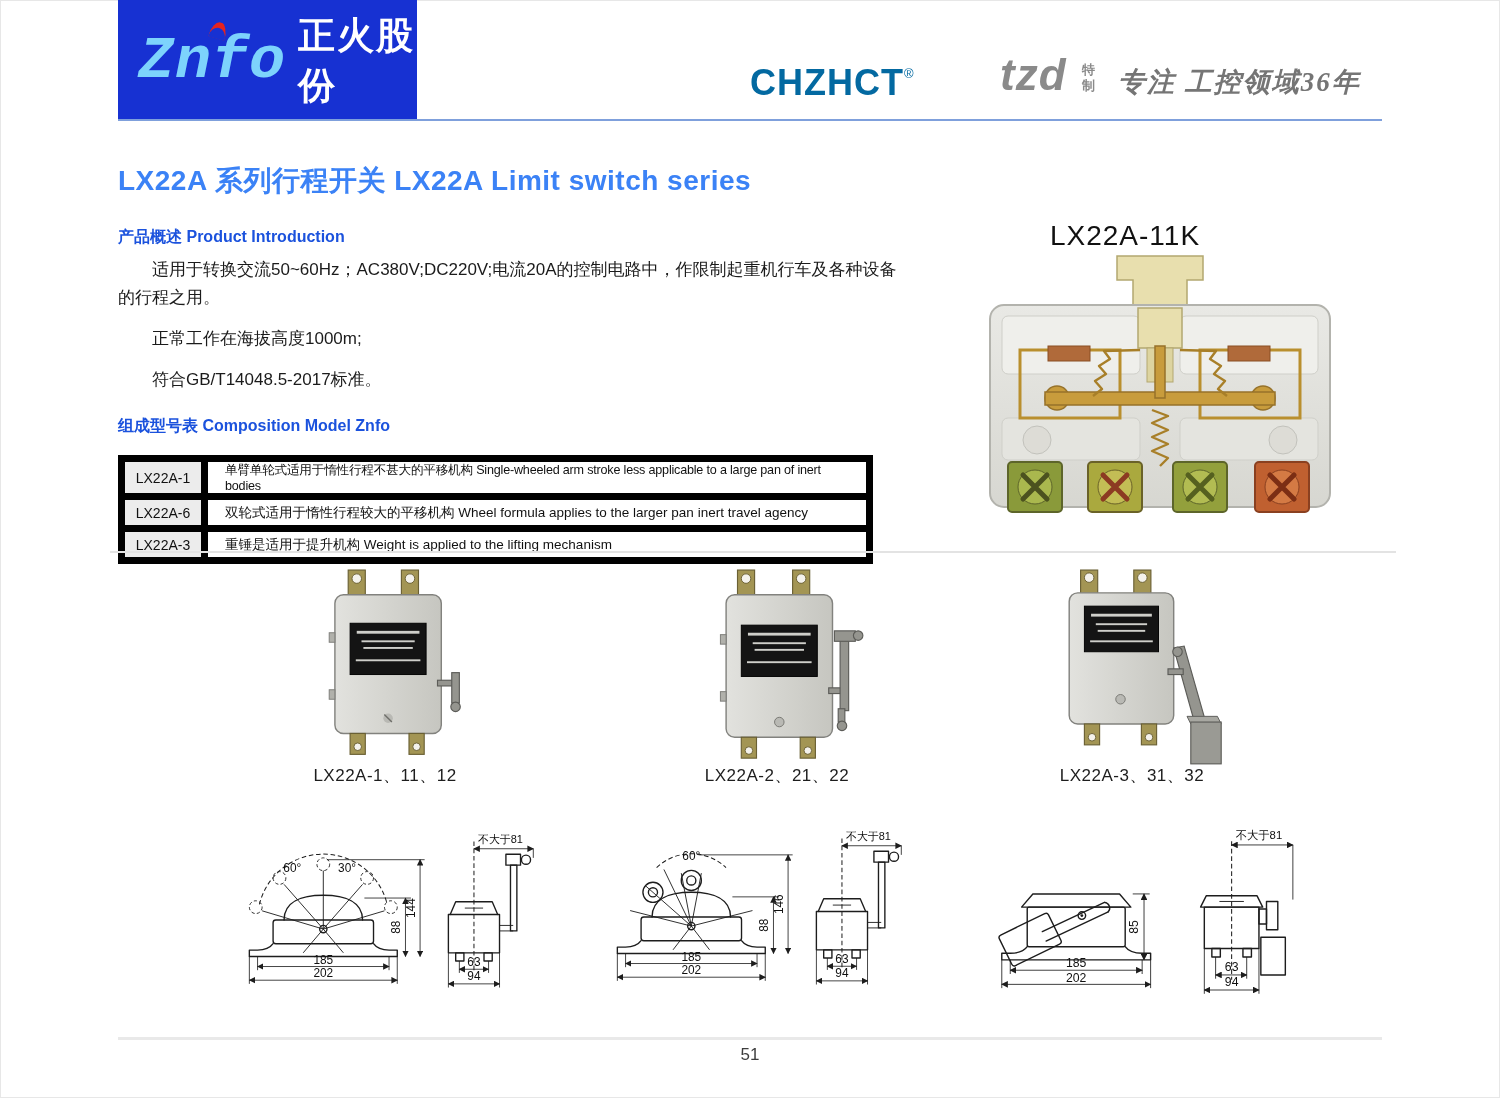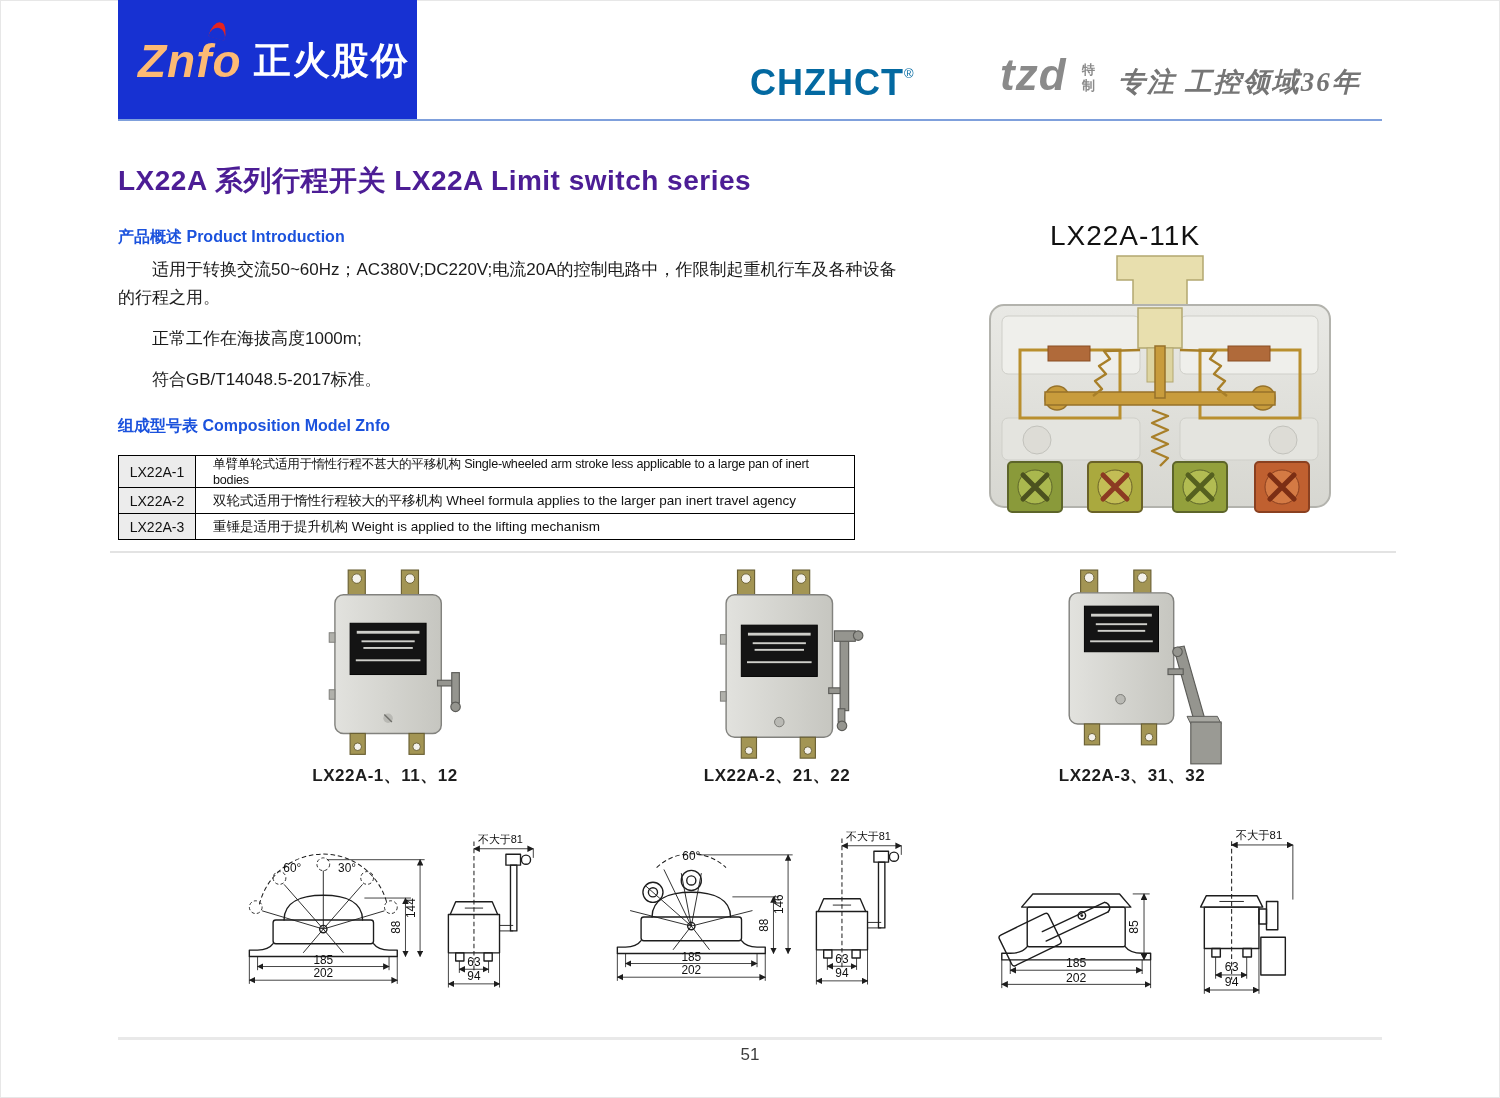--- a/index.html
+++ b/index.html
@@ -5,49 +5,49 @@
   html,body{margin:0;padding:0;}
   body{
     width:1500px;height:1098px;position:relative;background:#ffffff;
     font-family:"Liberation Sans","DejaVu Sans",sans-serif;color:#1c1c1c;overflow:hidden;
   }
   .abs{position:absolute;}
   
   .page-border{left:0;top:0;right:0;bottom:0;border:1px solid #e7e7e7;pointer-events:none;}
   
   .logo-box{left:118px;top:0;width:299px;height:121px;background:#1731d2;display:flex;align-items:center;padding-left:20px;box-sizing:border-box;}
-  .logo-latin{font-style:italic;font-weight:900;font-size:46px;color:#fdba74;letter-spacing:1px;}
+  .logo-latin{font-style:italic;font-weight:900;font-size:60px;color:#7dd3fc;letter-spacing:1px;font-family:Liberation Mono, monospace;}
   .logo-cn{font-weight:900;font-size:37px;color:#fff;letter-spacing:2px;margin-left:12px;}
   .logo-accent{left:92px;top:22px;width:17px;height:11px;border-top:6px solid #e5231f;border-radius:50% 50% 0 0/100% 100% 0 0;transform:rotate(16deg);}
   .brand{left:750px;top:62px;font-size:36px;font-weight:800;color:#0369a1;letter-spacing:1px;}
   .brand sup{font-size:13px;position:relative;top:-4px;font-weight:400;}
   .tzd{left:1000px;top:50px;font-size:44px;font-style:italic;font-weight:800;color:#8a8a8a;letter-spacing:1px;}
   .tzd-sp{left:1082px;top:62px;font-size:13px;color:#8a8a8a;line-height:1.2;font-weight:700;}
   .slogan{left:1118px;top:64px;font-family:"Liberation Serif","DejaVu Serif",serif;font-style:italic;font-weight:700;font-size:27px;color:#757575;letter-spacing:2px;white-space:nowrap;}
   .header-rule{left:118px;top:119px;width:1264px;height:2px;background:#7fa0dc;}
   
-  .page-title{left:118px;top:162px;font-size:28px;font-weight:700;color:#4c1d95;letter-spacing:0.5px;white-space:nowrap;}
+  .page-title{left:118px;top:162px;font-size:28px;font-weight:700;color:#3b82f6;letter-spacing:0.5px;white-space:nowrap;}
   .sec-head{font-size:16px;font-weight:700;color:#1b52dd;white-space:nowrap;}
   .sec1{left:118px;top:227px;}
   .sec2{left:118px;top:416px;}
   .intro{left:118px;top:256px;width:784px;font-size:17px;line-height:1.65;color:#1b1b1b;}
   .intro p{margin:0 0 13px 0;text-indent:2em;}
   
   .tbl{left:118px;top:455px;border-collapse:collapse;}
-  .tbl td{border:1px solid #000000;height:23px;font-size:13.5px;color:#111;}
+  .tbl td{border:7px solid #000000;height:23px;font-size:13.5px;color:#111;}
   .tbl td.model{width:74px;text-align:center;background:#ececec;font-size:14px;}
   .tbl td.desc{width:624px;padding:0 17px;}
   .tbl tr.tight td.desc{font-size:12.6px;letter-spacing:-0.2px;}
   
   .photo-label{left:965px;top:220px;width:320px;text-align:center;font-size:28px;color:#111;letter-spacing:1px;}
   
   .sep{left:110px;top:551px;width:1286px;height:2px;background:#e3e3e3;}
   .foot-rule{left:118px;top:1037px;width:1264px;height:3px;background:#e9e9e9;}
   .page-num{left:0;top:1045px;width:1500px;text-align:center;font-size:17px;color:#3d3d3d;}
-  .caption{top:764px;width:220px;text-align:center;font-size:17px;color:#1d1d1d;letter-spacing:0.5px;white-space:nowrap;font-weight:bold;}
+  .caption{top:764px;width:220px;text-align:center;font-size:17px;color:#1d1d1d;letter-spacing:0.5px;white-space:nowrap;}
   
   .ol{fill:none;stroke:#1d1d1d;stroke-width:1.5;stroke-linejoin:round;stroke-linecap:round;}
   .thin{fill:none;stroke:#1d1d1d;stroke-width:1;}
   .dash{fill:none;stroke:#1d1d1d;stroke-width:1.1;stroke-dasharray:5 3;}
   .dashc{fill:none;stroke:#1d1d1d;stroke-width:1;stroke-dasharray:3.5 2.5;}
   .ext{stroke:#1d1d1d;stroke-width:0.9;fill:none;}
   .dim{font-size:13px;fill:#101010;font-family:"Liberation Sans",sans-serif;}
   .dimcn{font-size:12px;fill:#101010;font-family:"Liberation Sans",sans-serif;}
   
   .ph-body{stroke:#82827e;stroke-width:1.5;}
@@ -101,21 +101,21 @@
   <span>Composition Model Znfo</span>
 </div>
 
 <table class="abs tbl">
   <tbody>
     <tr class="tight">
       <td class="model">LX22A-1</td>
       <td class="desc">单臂单轮式适用于惰性行程不甚大的平移机构 Single-wheeled arm stroke less applicable to a large pan of inert bodies</td>
     </tr>
     <tr>
-      <td class="model">LX22A-2</td>
+      <td class="model">LX22A-6</td>
       <td class="desc">双轮式适用于惰性行程较大的平移机构 Wheel formula applies to the larger pan inert travel agency</td>
     </tr>
     <tr>
       <td class="model">LX22A-3</td>
       <td class="desc">重锤是适用于提升机构 Weight is applied to the lifting mechanism</td>
     </tr>
   </tbody>
 </table>
 
 <div class="abs photo-label">LX22A-11K</div>

